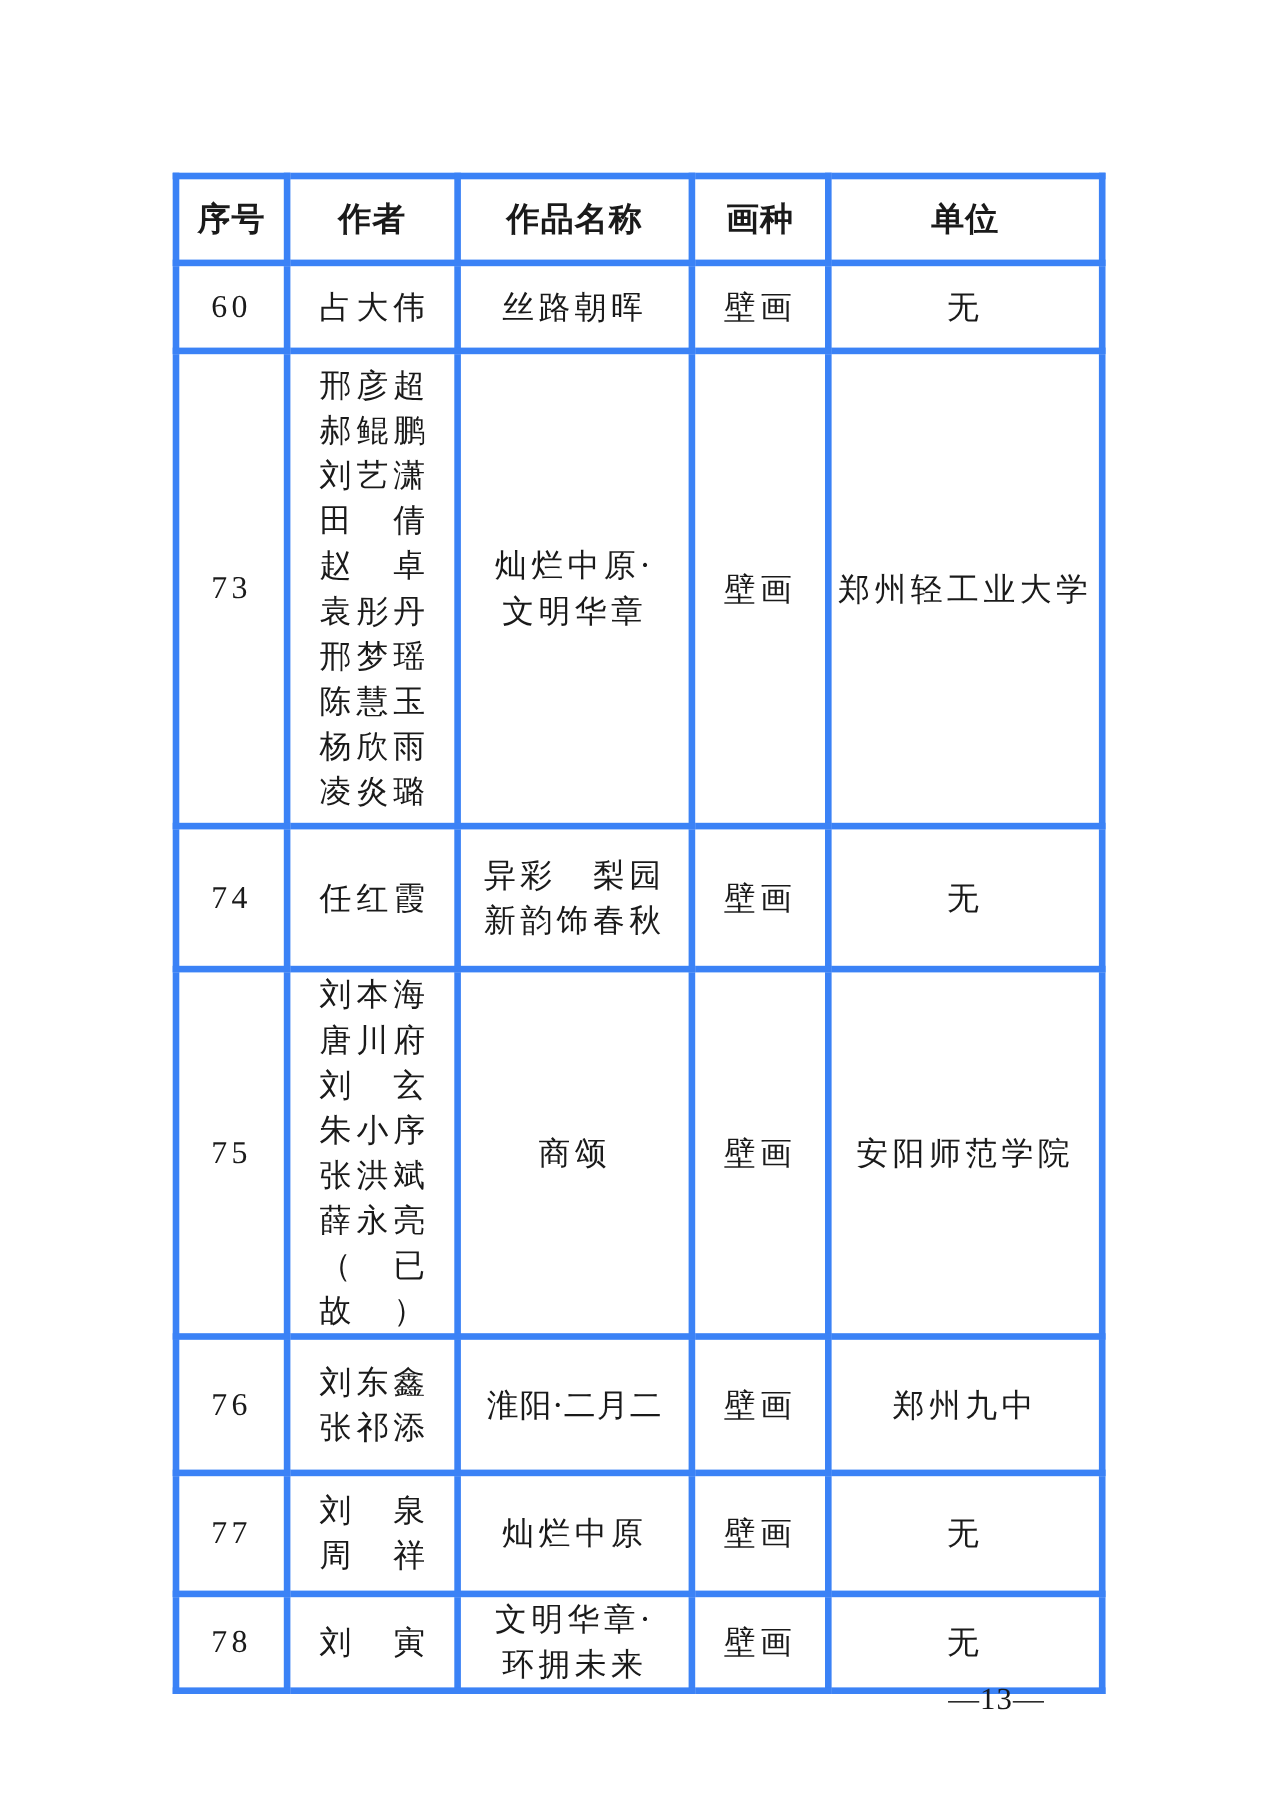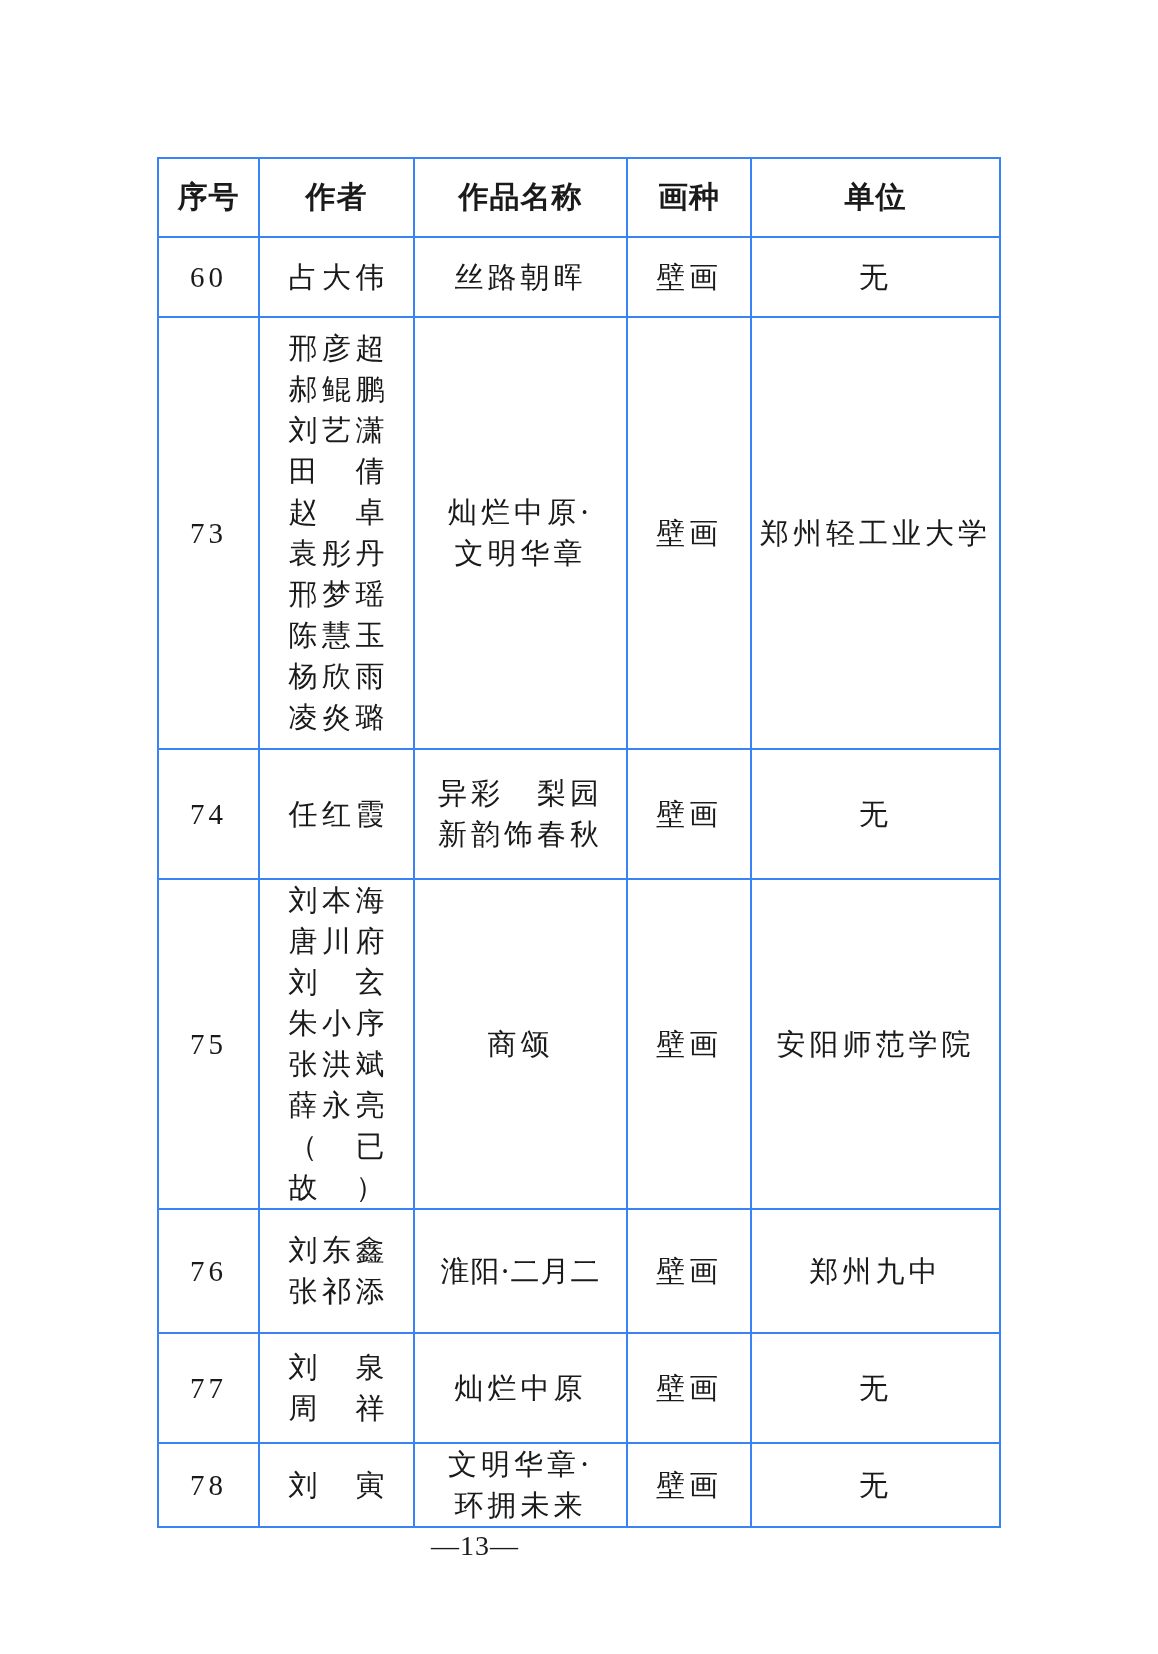--- a/index.html
+++ b/index.html
@@ -23,21 +23,21 @@
   }
   table.awards {
     position: absolute;
     left: 157px;
     top: 157px;
     width: 842px;
     border-collapse: collapse;
     table-layout: fixed;
   }
   table.awards td, table.awards th {
-    border: 2px solid #3b82f6;
+    border: 6px solid #3b82f6;
     text-align: center;
     vertical-align: middle;
     padding: 0;
     font-weight: normal;
   }
   table.awards th {
     font-family: "DejaVu Sans", "Liberation Sans", sans-serif;
     font-weight: bold;
     font-size: 30px;
     letter-spacing: 1px;
@@ -64,21 +64,21 @@
     text-align-last: justify;
   }
   .title-lines span {
     display: block;
   }
   .page-number {
     position: absolute;
     left: 0;
     width: 950px;
     top: 1530px;
-    text-align: center;
+    text-align: right;
     font-family: "Liberation Serif", "DejaVu Serif", serif;
     font-size: 28px;
     letter-spacing: 1px;
   }
 </style>
 </head>
 <body>
 
 <div class="page">
   <table class="awards">

